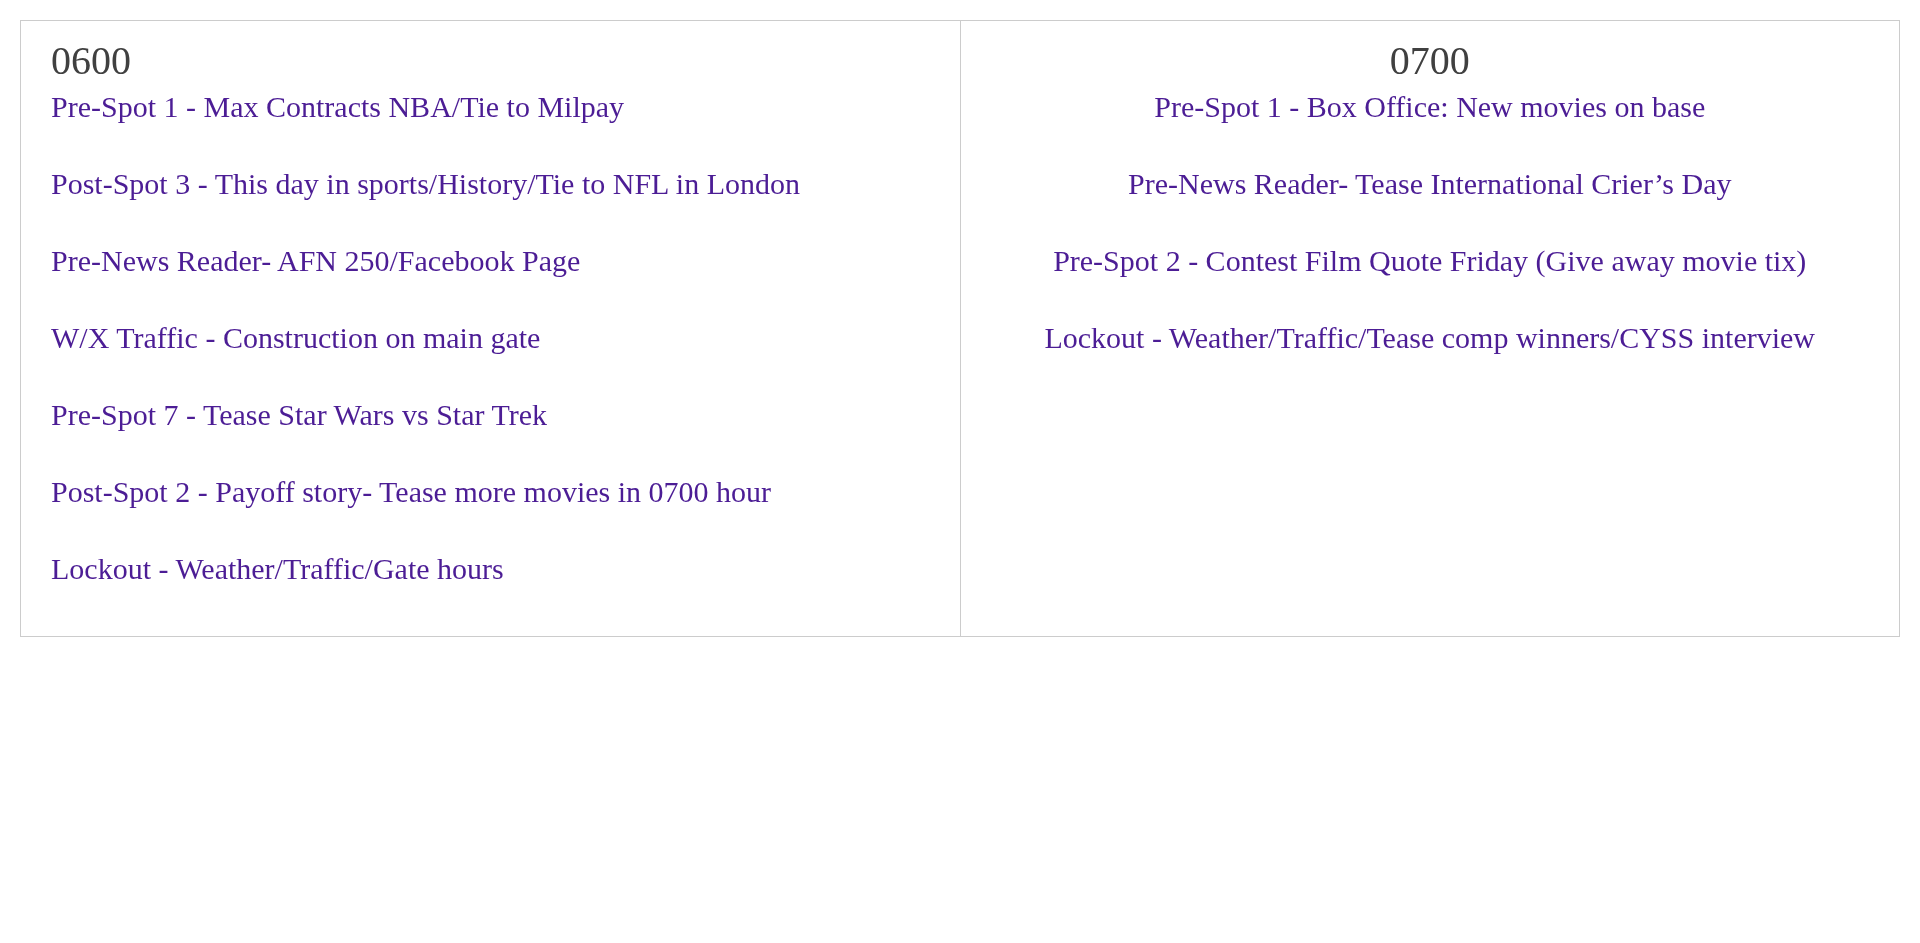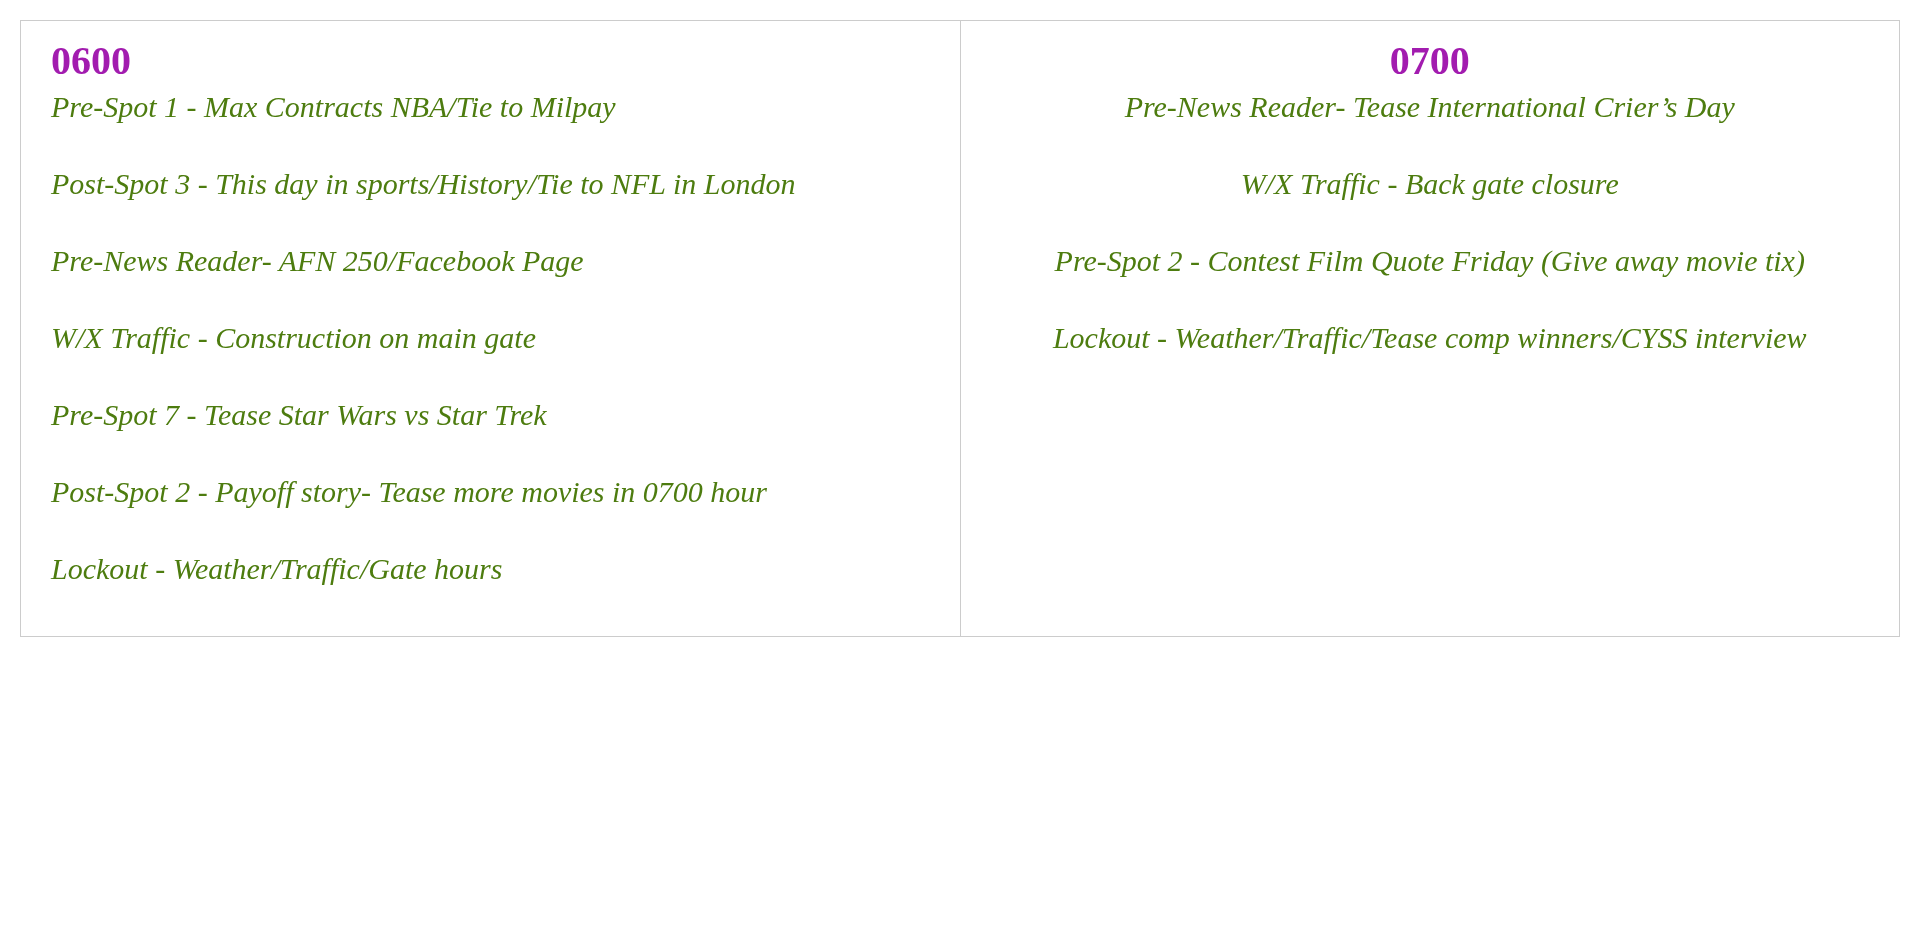--- a/index.html
+++ b/index.html
@@ -26,31 +26,30 @@
       flex: 1;
       padding: 20px 30px 40px 30px;
       border-right: 1px solid #cccccc;
     }
     .schedule-column:last-child {
       border-right: none;
       text-align: center;
     }
     .time-heading {
       font-size: 40px;
-      font-weight: bold;
-      color: #a21caf;
+      font-weight: normal;
+      color: #404040;
       margin-bottom: 6px;
       line-height: 1;
     }
     .schedule-entry {
       font-size: 30px;
-      color: #4d7c0f;
+      color: #4c1d95;
       line-height: 1.3;
       margin-bottom: 38px;
-      font-style: italic;
     }
     .schedule-entry:last-child {
       margin-bottom: 8px;
     }
   </style>
 </head>
 <body>
 
 <div class="schedule-container">
   <div class="schedule-column">
@@ -58,18 +57,18 @@
     <p class="schedule-entry">Pre-Spot 1 - Max Contracts NBA/Tie to Milpay</p>
     <p class="schedule-entry">Post-Spot 3 - This day in sports/History/Tie to NFL in London</p>
     <p class="schedule-entry">Pre-News Reader- AFN 250/Facebook Page</p>
     <p class="schedule-entry">W/X Traffic - Construction on main gate</p>
     <p class="schedule-entry">Pre-Spot 7 - Tease Star Wars vs Star Trek</p>
     <p class="schedule-entry">Post-Spot 2 - Payoff story- Tease more movies in 0700 hour</p>
     <p class="schedule-entry">Lockout - Weather/Traffic/Gate hours</p>
   </div>
   <div class="schedule-column">
     <h2 class="time-heading">0700</h2>
+    <p class="schedule-entry">Pre-Spot 1 - Box Office: New movies on base</p>
     <p class="schedule-entry">Pre-News Reader- Tease International Crier’s Day</p>
-    <p class="schedule-entry">W/X Traffic - Back gate closure</p>
     <p class="schedule-entry">Pre-Spot 2 - Contest Film Quote Friday (Give away movie tix)</p>
     <p class="schedule-entry">Lockout - Weather/Traffic/Tease comp winners/CYSS interview</p>
   </div>
 </div>
 
 </body></html>

